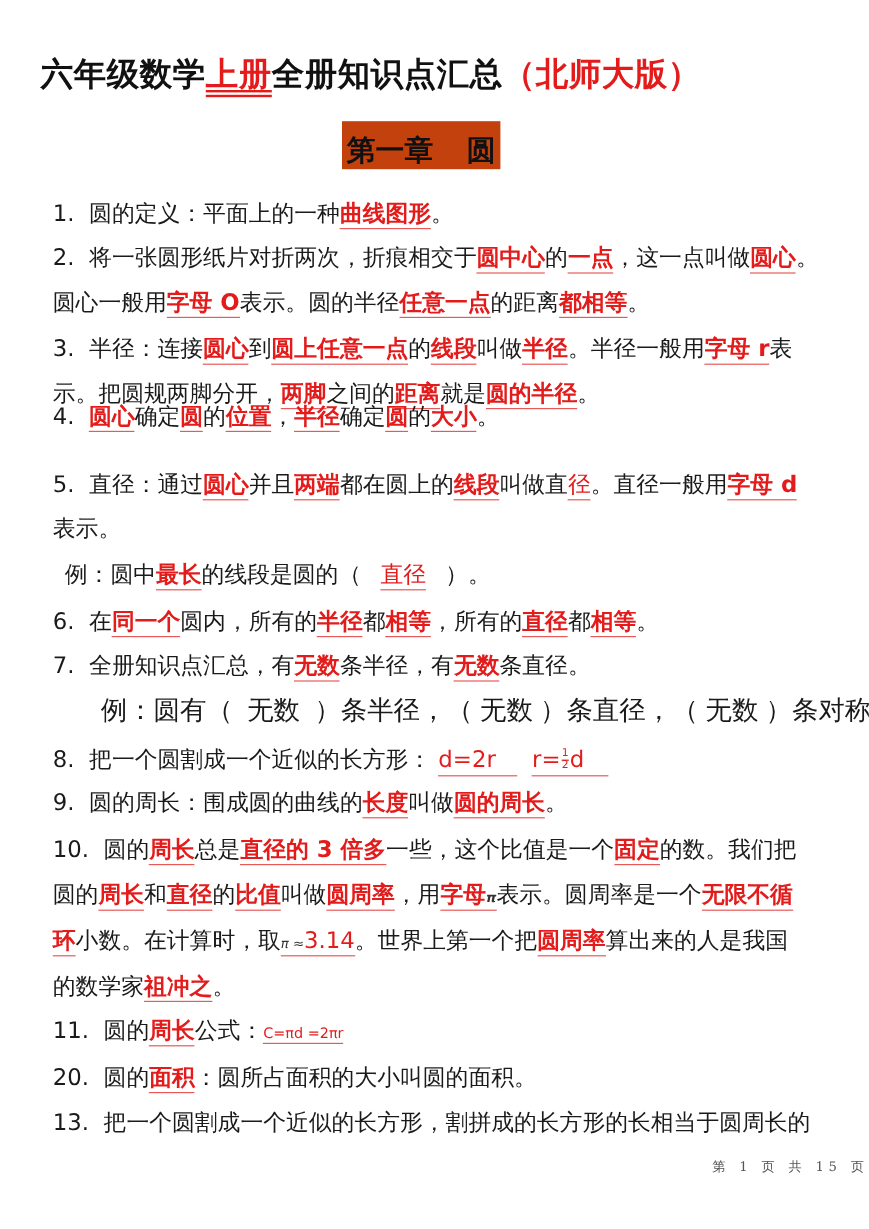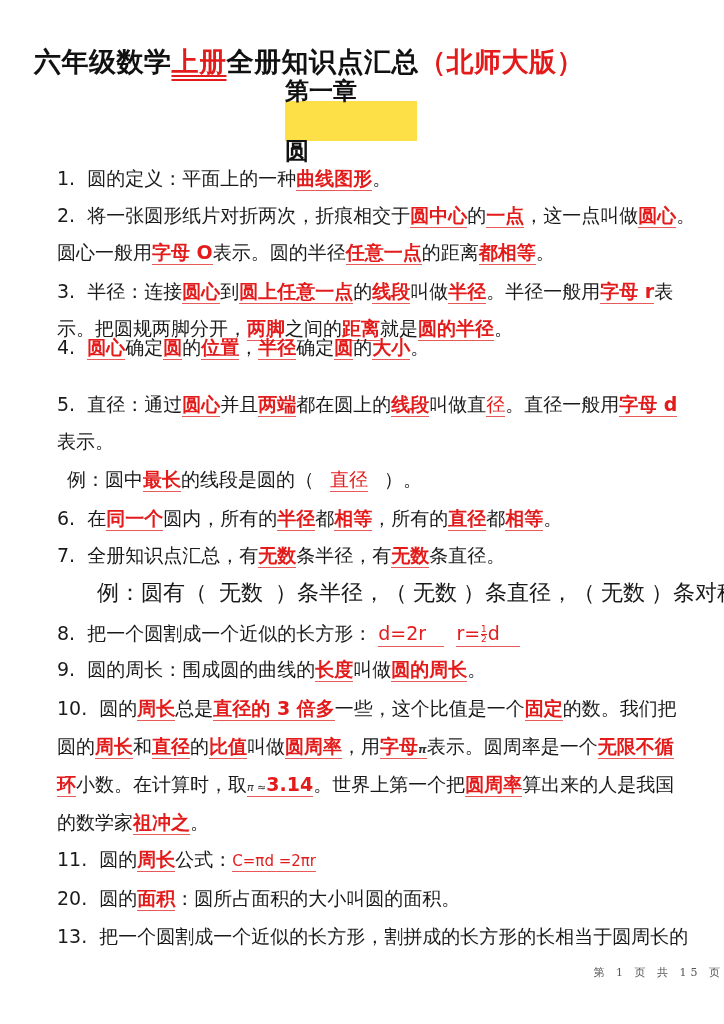--- a/index.html
+++ b/index.html
@@ -4,23 +4,23 @@
 <style>
   html, body { margin: 0; padding: 0; background: #ffffff; }
   body { width: 724px; height: 1024px; position: relative; overflow: hidden;
          font-family: "DejaVu Sans", "Liberation Sans", sans-serif; color: #1a1a1a; }
   .title { position: absolute; top: 44px; left: 0; width: 618px; text-align: center;
            font-size: 27px; font-weight: bold; letter-spacing: 0.5px; color: #111; }
   .title .hl { color: #e31b1b; text-decoration: underline; text-decoration-style: double;
                text-decoration-color: #e31b1b; text-underline-offset: 4px; }
   .title .red { color: #e31b1b; }
   .chapter { position: absolute; top: 101px; left: 285px; width: 132px; height: 40px;
-             background: #fde047; font-size: 24px; font-weight: bold; color: #111;
-             display: flex; align-items: flex-start; justify-content: center; gap: 28px; flex-direction: column; }
-  .line { position: absolute; left: 44px; font-size: 19px; line-height: 24px; white-space: nowrap; color: #1a1a1a; margin-left: 13px; }
+             background: #c2410c; font-size: 24px; font-weight: bold; color: #111;
+             display: flex; align-items: flex-end; justify-content: center; gap: 28px; }
+  .line { position: absolute; left: 44px; font-size: 19px; line-height: 24px; white-space: nowrap; color: #1a1a1a; }
   .k { color: #e31b1b; font-weight: bold; border-bottom: 1.5px solid #e85a5a; padding-bottom: 1px; }
   .kn { color: #e31b1b; border-bottom: 1.5px solid #e85a5a; padding-bottom: 1px; }
   .blank { display: inline-block; text-align: center; }
   .frac { display: inline-flex; flex-direction: column; font-size: 9px; line-height: 9px; vertical-align: middle; text-align: center; margin: 0 1px; }
   .frac span:first-child { border-bottom: 1px solid #e31b1b; }
   .pi-small { font-size: 11px; font-style: italic; color: #333; }
   .footer { position: absolute; top: 965px; left: 0; width: 724px; text-align: right;
             font-family: "DejaVu Serif", "Liberation Serif", serif; font-size: 11px; color: #555; letter-spacing: 4px; }
 </style>
 </head>
@@ -101,29 +101,29 @@
 </div>
 
 <div class="line" style="top:696px">
   <span>10.</span>&nbsp;
   <span>圆的</span><span class="k">周长</span><span>总是</span><span class="k">直径的 3 倍多</span><span>一些，这个比值是一个</span><span class="k">固定</span><span>的数。我们把</span>
 </div>
 <div class="line" style="top:734px">
   <span>圆的</span><span class="k">周长</span><span>和</span><span class="k">直径</span><span>的</span><span class="k">比值</span><span>叫做</span><span class="k">圆周率</span><span>，用</span><span class="k"><span>字母</span><span class="pi-small">π</span></span><span>表示。圆周率是一个</span><span class="k">无限不循</span>
 </div>
 <div class="line" style="top:772px">
-  <span class="k">环</span><span>小数。在计算时，取</span><span class="kn"><span class="pi-small">π ≈</span><span style="font-weight:bold">3.14</span></span><span>。世界上第一个把</span><span class="k">圆周率</span><span>算出来的人是我国</span>
+  <span class="k">环</span><span>小数。在计算时，取</span><span class="kn"><span class="pi-small">π ≈</span><span style="font-weight:normal">3.14</span></span><span>。世界上第一个把</span><span class="k">圆周率</span><span>算出来的人是我国</span>
 </div>
 <div class="line" style="top:810px">
   <span>的数学家</span><span class="k">祖冲之</span><span>。</span>
 </div>
 
 <div class="line" style="top:847px">
   <span>11.</span>&nbsp;
-  <span>圆的</span><span class="k">周长</span><span>公式：</span><span class="kn" style="font-size:15px">C=πd =2πr</span>
+  <span>圆的</span><span class="k">周长</span><span>公式：</span><span class="kn" style="font-size:12px">C=πd =2πr</span>
 </div>
 
 <div class="line" style="top:886px">
   <span>20.</span>&nbsp;
   <span>圆的</span><span class="k">面积</span><span>：圆所占面积的大小叫圆的面积。</span>
 </div>
 
 <div class="line" style="top:924px">
   <span>13.</span>&nbsp;
   <span>把一个圆割成一个近似的长方形，割拼成的长方形的长相当于圆周长的</span>

